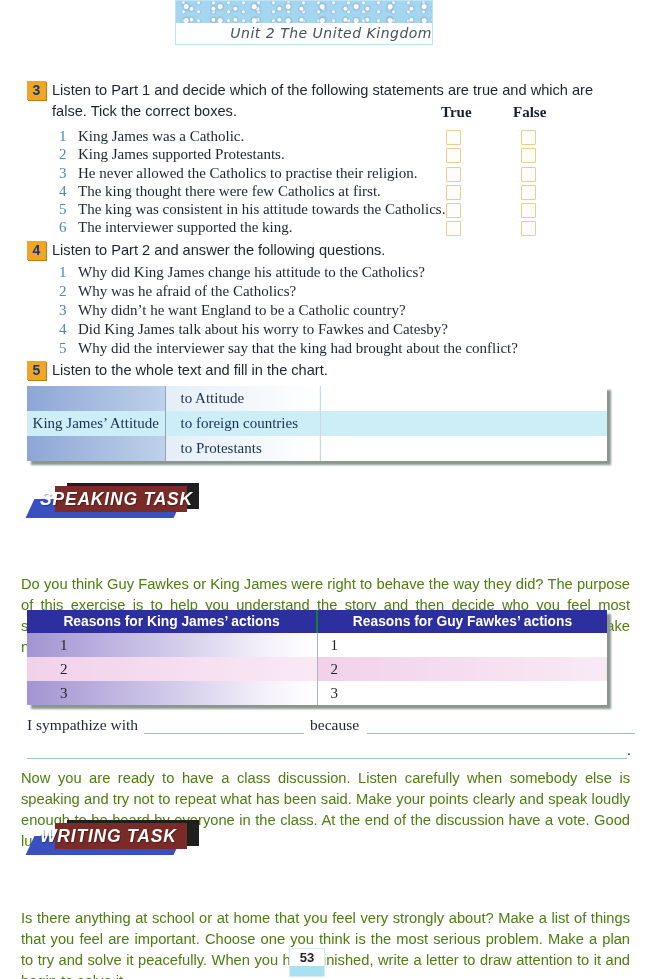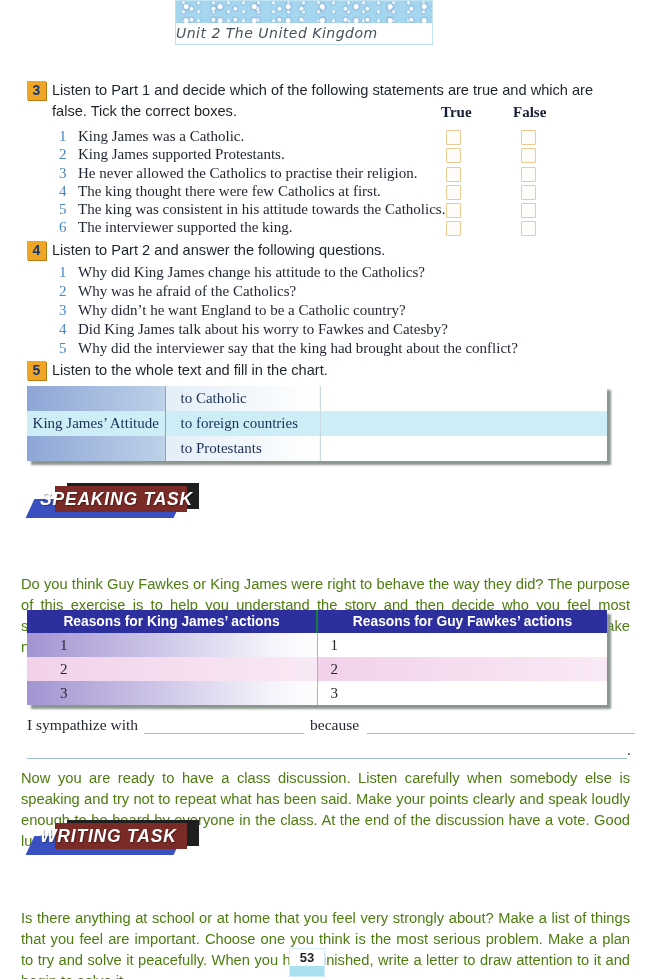--- a/index.html
+++ b/index.html
@@ -20,21 +20,21 @@
   .unit-header .droplet-band {
     height: 22px; width: 100%;
     background-color: #a5d6ef;
     background-image:
       radial-gradient(circle at 30% 40%, rgba(255,255,255,0.95) 0 2px, rgba(140,175,215,0.55) 3px, rgba(165,214,239,0) 5px),
       radial-gradient(circle at 70% 70%, rgba(255,255,255,0.9) 0 1.5px, rgba(130,165,210,0.5) 2.5px, rgba(165,214,239,0) 4px),
       radial-gradient(circle at 50% 20%, rgba(255,255,255,0.85) 0 1px, rgba(150,180,220,0.45) 2px, rgba(165,214,239,0) 3.5px);
     background-size: 34px 14px, 22px 11px, 15px 9px;
   }
   .unit-title {
-    display: block; text-align: left; margin-top: 2px;
+    display: block; text-align: right; margin-top: 2px;
     font-family: "DejaVu Sans", sans-serif; font-style: italic;
     font-size: 14px; color: #43525c; letter-spacing: 0.5px;
   }
 
   
   .exercise { position: absolute; left: 0; width: 650px; }
   .badge {
     position: absolute; left: 27px; top: 1px;
     width: 19px; height: 19px;
     background: #f1a524; color: #123a6e;
@@ -239,21 +239,21 @@
 
   <div class="exercise" style="top:360px;">
     <span class="badge">5</span>
     <div class="instruction">Listen to the whole text and fill in the chart.</div>
   </div>
 
   <table class="chart-table">
     <tbody>
         <tr class="chart-r13">
       <td class="c1"></td>
-      <td class="c2">to Catholic</td>
+      <td class="c2">to Attitude</td>
       <td class="c3"></td>
     </tr>
     <tr class="chart-r2">
       <td class="c1">King James’ Attitude</td>
       <td class="c2">to foreign countries</td>
       <td class="c3"></td>
     </tr>
     <tr class="chart-r13">
       <td class="c1"></td>
       <td class="c2">to Protestants</td>

